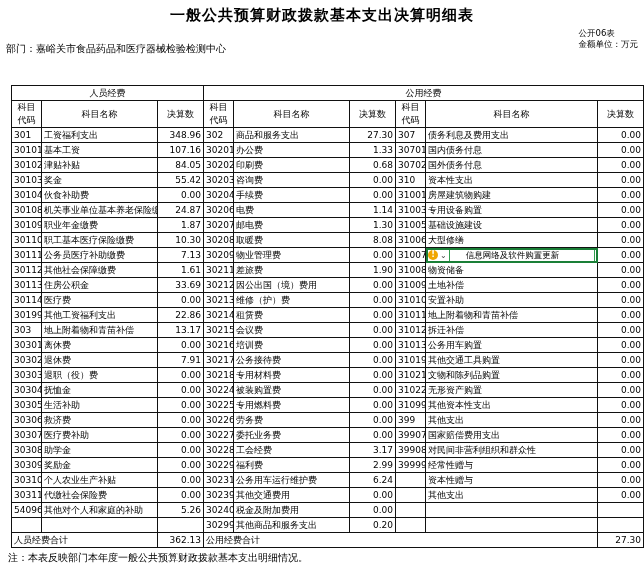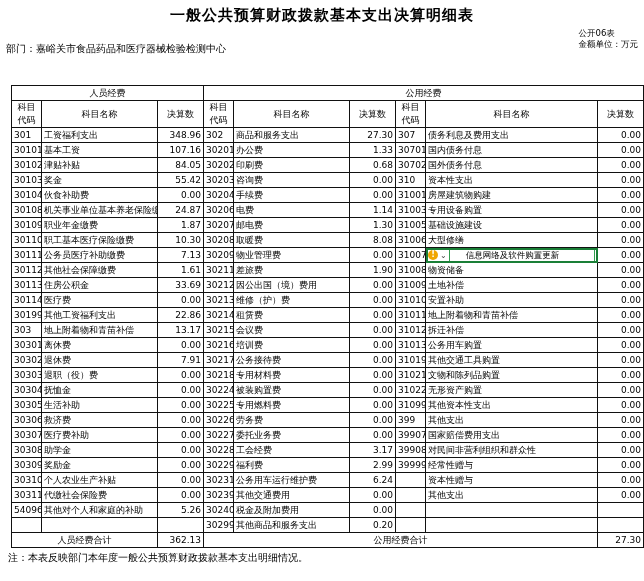--- a/index.html
+++ b/index.html
@@ -51,21 +51,21 @@
   .hdr{
     text-align:center;
     font-size:9.5px;
     line-height:11px;
     height:26px;
     vertical-align:middle;
   }
   .code{text-align:left;padding-left:3px;}
   .name{text-align:left;padding-left:6px;}
   .num{text-align:right;padding-right:4px;}
-  .total-label{text-align:center;font-size:9.5px;}
+  .total-label{font-size:9.5px;}
   .note{
     position:absolute;left:8px;bottom:16px;
     font-size:10px;
   }
   
   .hl{
     position:relative;
     outline:2px solid #1a7f37;
     outline-offset:-2px;
     background:#fff;

